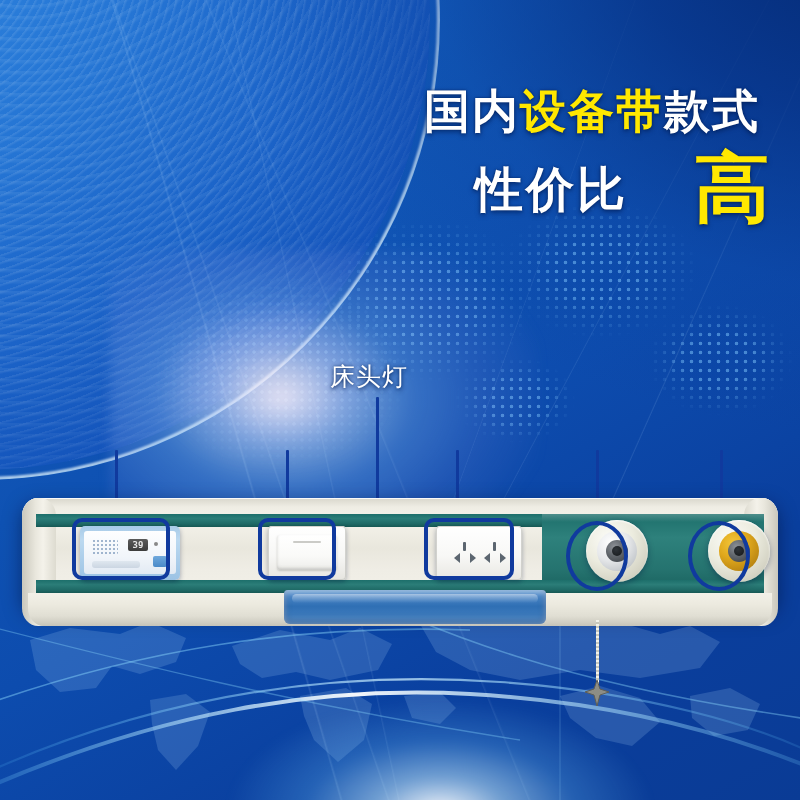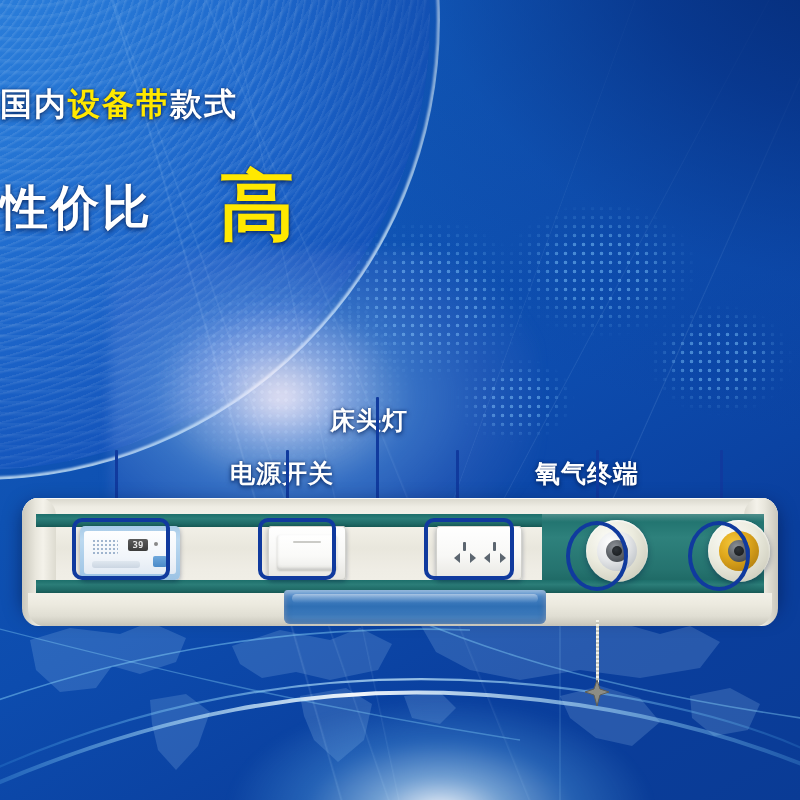--- a/index.html
+++ b/index.html
@@ -115,39 +115,38 @@
   .arcs{ position:absolute; left:0; top:590px; width:800px; height:210px; }
   .hburst{
     position:absolute; left:230px; top:700px; width:420px; height:150px;
     background:radial-gradient(ellipse at 50% 75%, rgba(255,255,255,.95) 0%, rgba(200,240,255,.55) 22%, rgba(120,205,255,.25) 45%, rgba(0,0,0,0) 72%);
     filter:blur(4px);
   }
 
   
   .headline{ position:absolute; left:0; top:0; width:800px; }
   .hl-row1{
-    position:absolute; left:0; top:88px; width:760px; 
-    font-size:32px; font-weight:bold; letter-spacing:2px; line-height:1;
+    position:absolute; left:0; top:88px; width:760px; text-align:right;
+    font-size:46px; font-weight:bold; letter-spacing:2px; line-height:1;
     white-space:nowrap;
   }
   .hl-row2{
-    position:absolute; left:0; top:168px; width:770px; text-align:left;
+    position:absolute; left:0; top:150px; width:770px; text-align:right;
     line-height:1; white-space:nowrap;
   }
   .w{ color:#ffffff; text-shadow:0 2px 5px rgba(3,30,85,.75), 0 0 2px rgba(3,30,85,.8); }
   .y{ color:#ffe800; text-shadow:0 2px 5px rgba(3,30,85,.75), 0 0 2px rgba(3,30,85,.8); }
   .hl-xj{ font-size:48px; font-weight:bold; letter-spacing:3px; }
   .hl-gao{ font-size:76px; font-weight:bold; margin-left:66px; vertical-align:-8px; }
 
   
   .callout{
-    position:absolute; font-weight:bold; color:#fff; white-space:nowrap;
+    position:absolute; font-weight:normal; color:#fff; white-space:nowrap;
     text-shadow:0 2px 5px rgba(4,35,95,.85), 0 0 3px rgba(4,35,95,.7);
     letter-spacing:1px;
-    margin-top:44px;
   }
   .leader{ position:absolute; width:3px; background:#103a9e; border-radius:1px; }
 
   
   .unit{
     position:absolute; left:22px; top:498px; width:756px; height:112px;
   }
   .unit-body2{
     position:absolute; inset:0; border-radius:16px/18px;
     background:linear-gradient(#d8d6cb 0%, #efede4 8%, #f4f2ea 20%, #e9e7dd 45%, #efede5 64%, #f1efe7 78%, #cfcdc2 100%);
@@ -357,23 +356,21 @@
 
   <div class="headline">
     <div class="hl-row1">
       <span class="w">国内</span><span class="y">设备带</span><span class="w">款式</span>
     </div>
     <div class="hl-row2">
       <span class="w hl-xj">性价比</span><span class="y hl-gao">高</span>
     </div>
   </div>
 
-  <div class="callout" style="left:230px; top:413px; font-size:25px;">电源开关</div>
   <div class="callout" style="left:330px; top:360px; font-size:25px;">床头灯</div>
-  <div class="callout" style="left:535px; top:413px; font-size:25px;">氧气终端</div>
 
   <div class="leader" style="left:115px; top:450px; height:76px;"></div>
   <div class="leader" style="left:286px; top:450px; height:76px;"></div>
   <div class="leader" style="left:376px; top:397px; height:218px;"></div>
   <div class="leader" style="left:456px; top:450px; height:76px;"></div>
   <div class="leader" style="left:596px; top:450px; height:78px;"></div>
   <div class="leader" style="left:720px; top:450px; height:78px;"></div>
 
   <div class="unit">
     <div class="unit-body2"></div>

